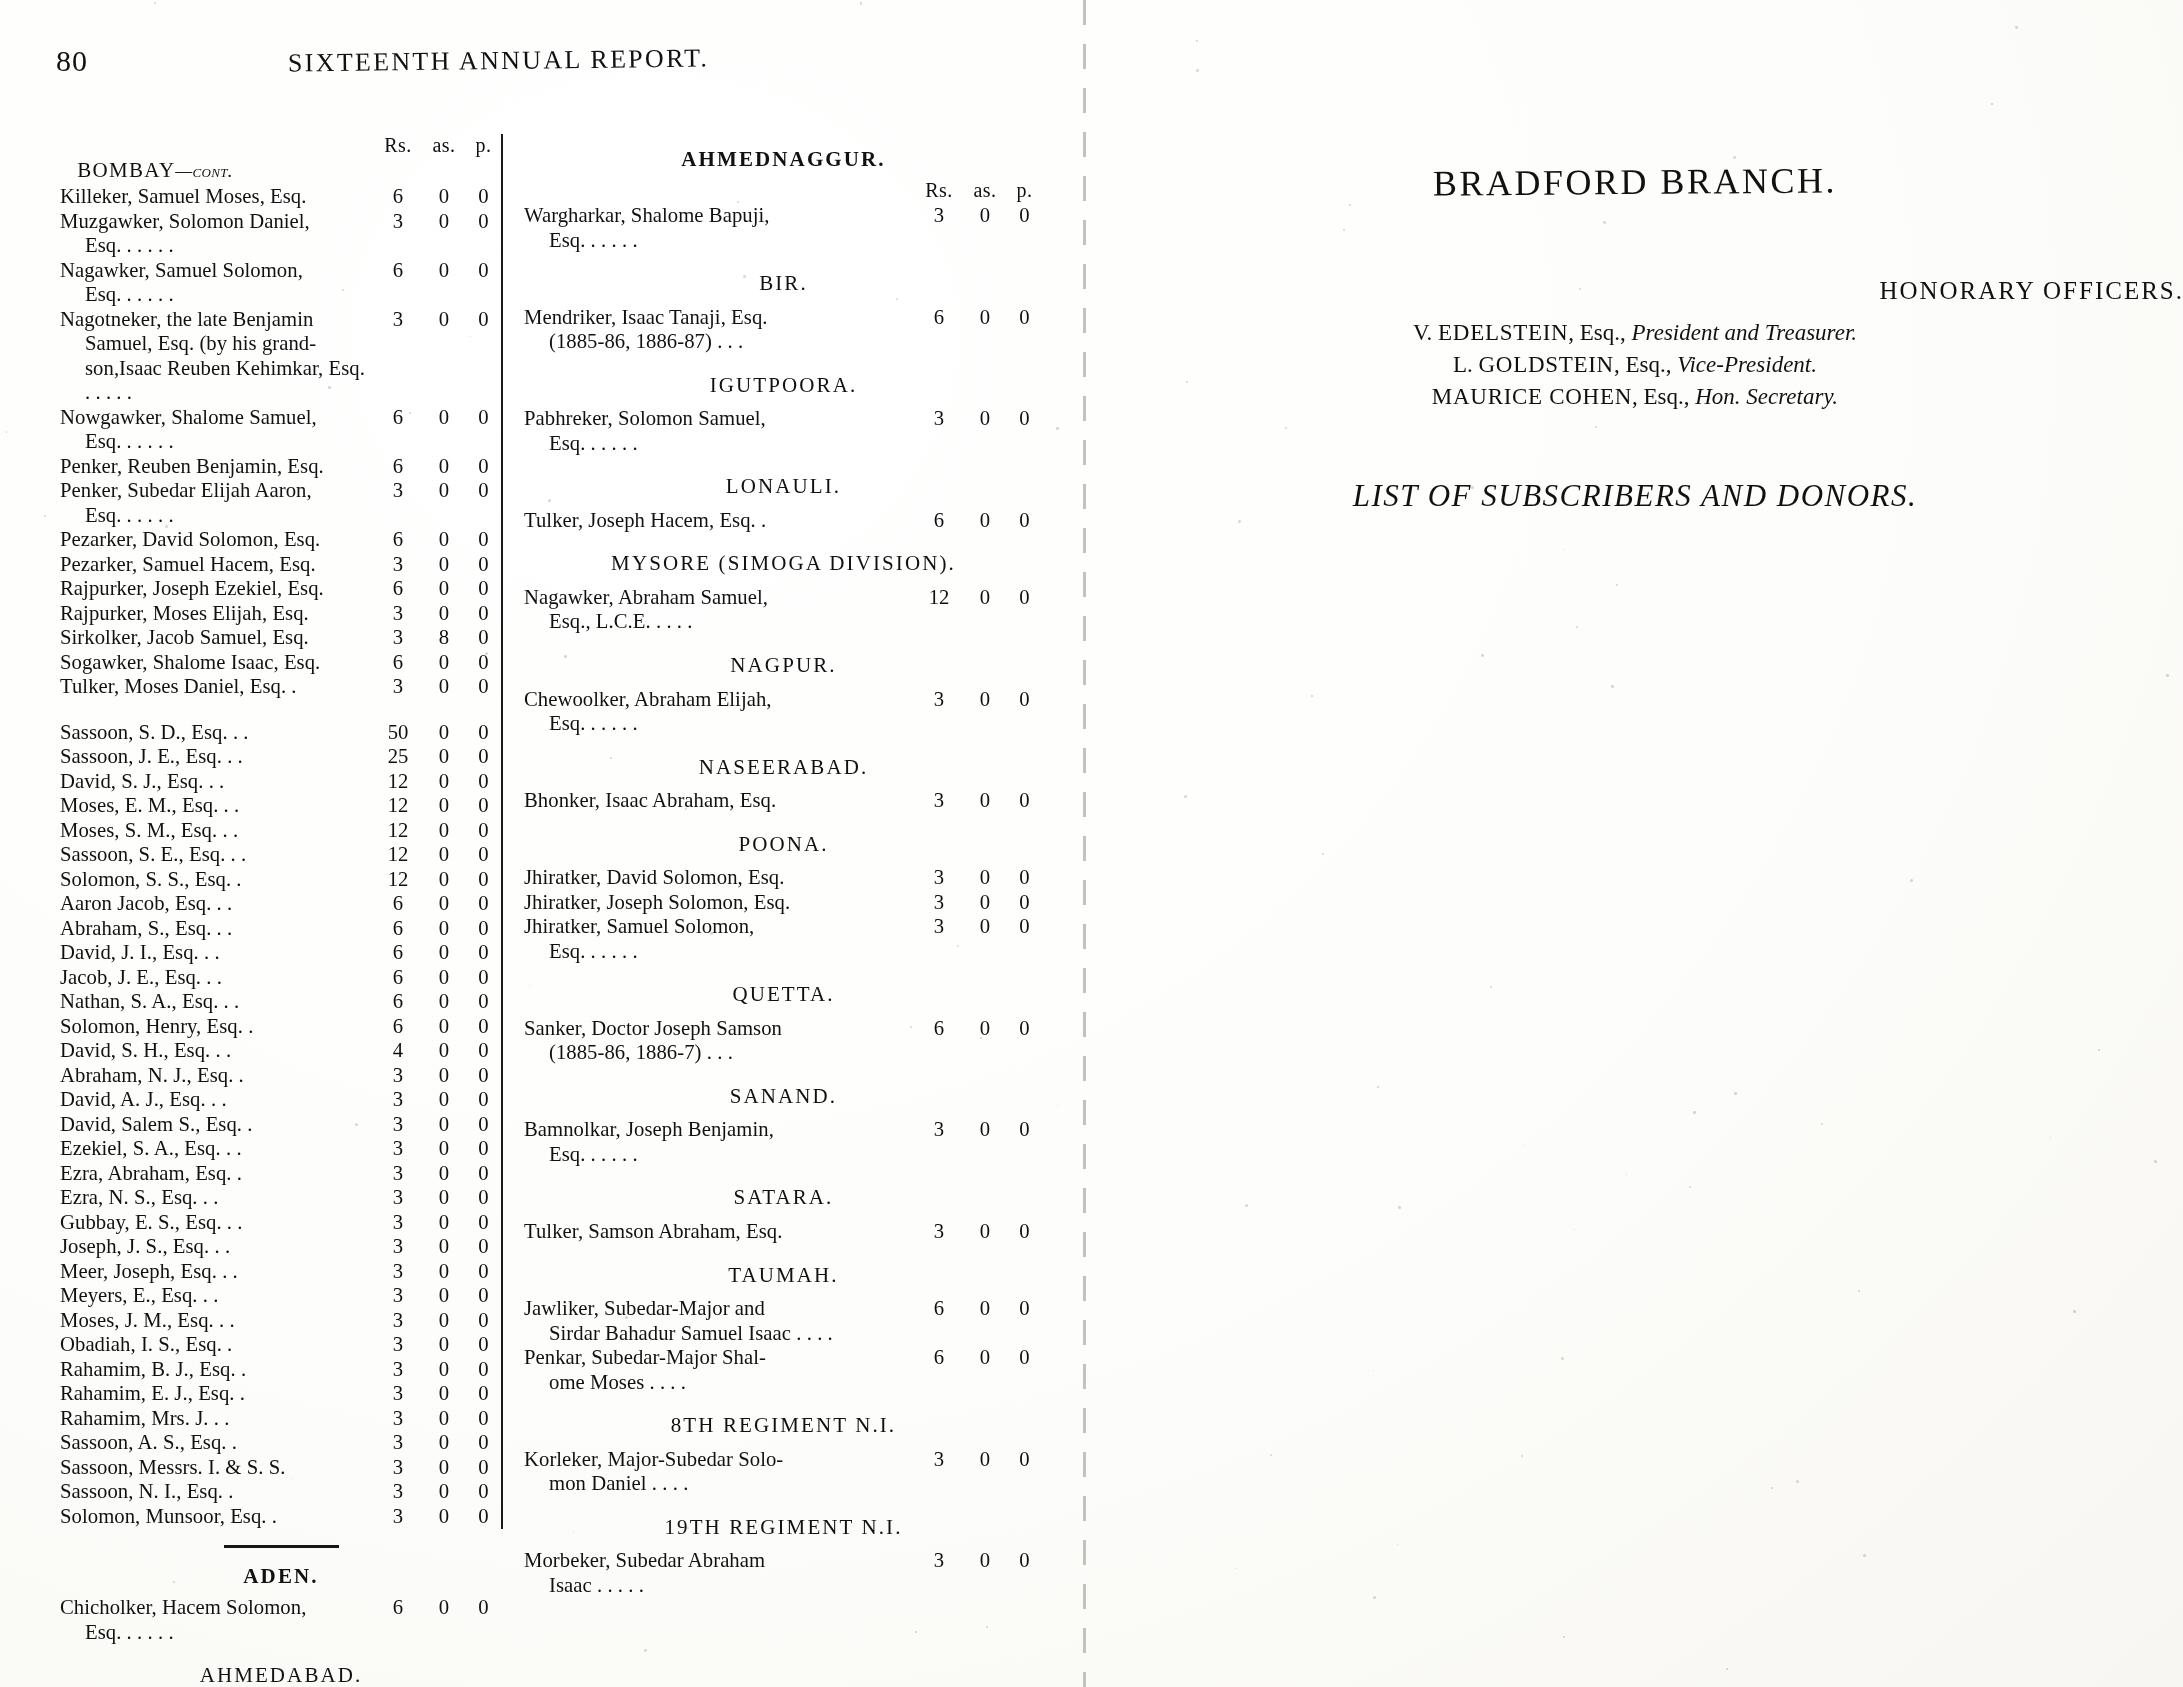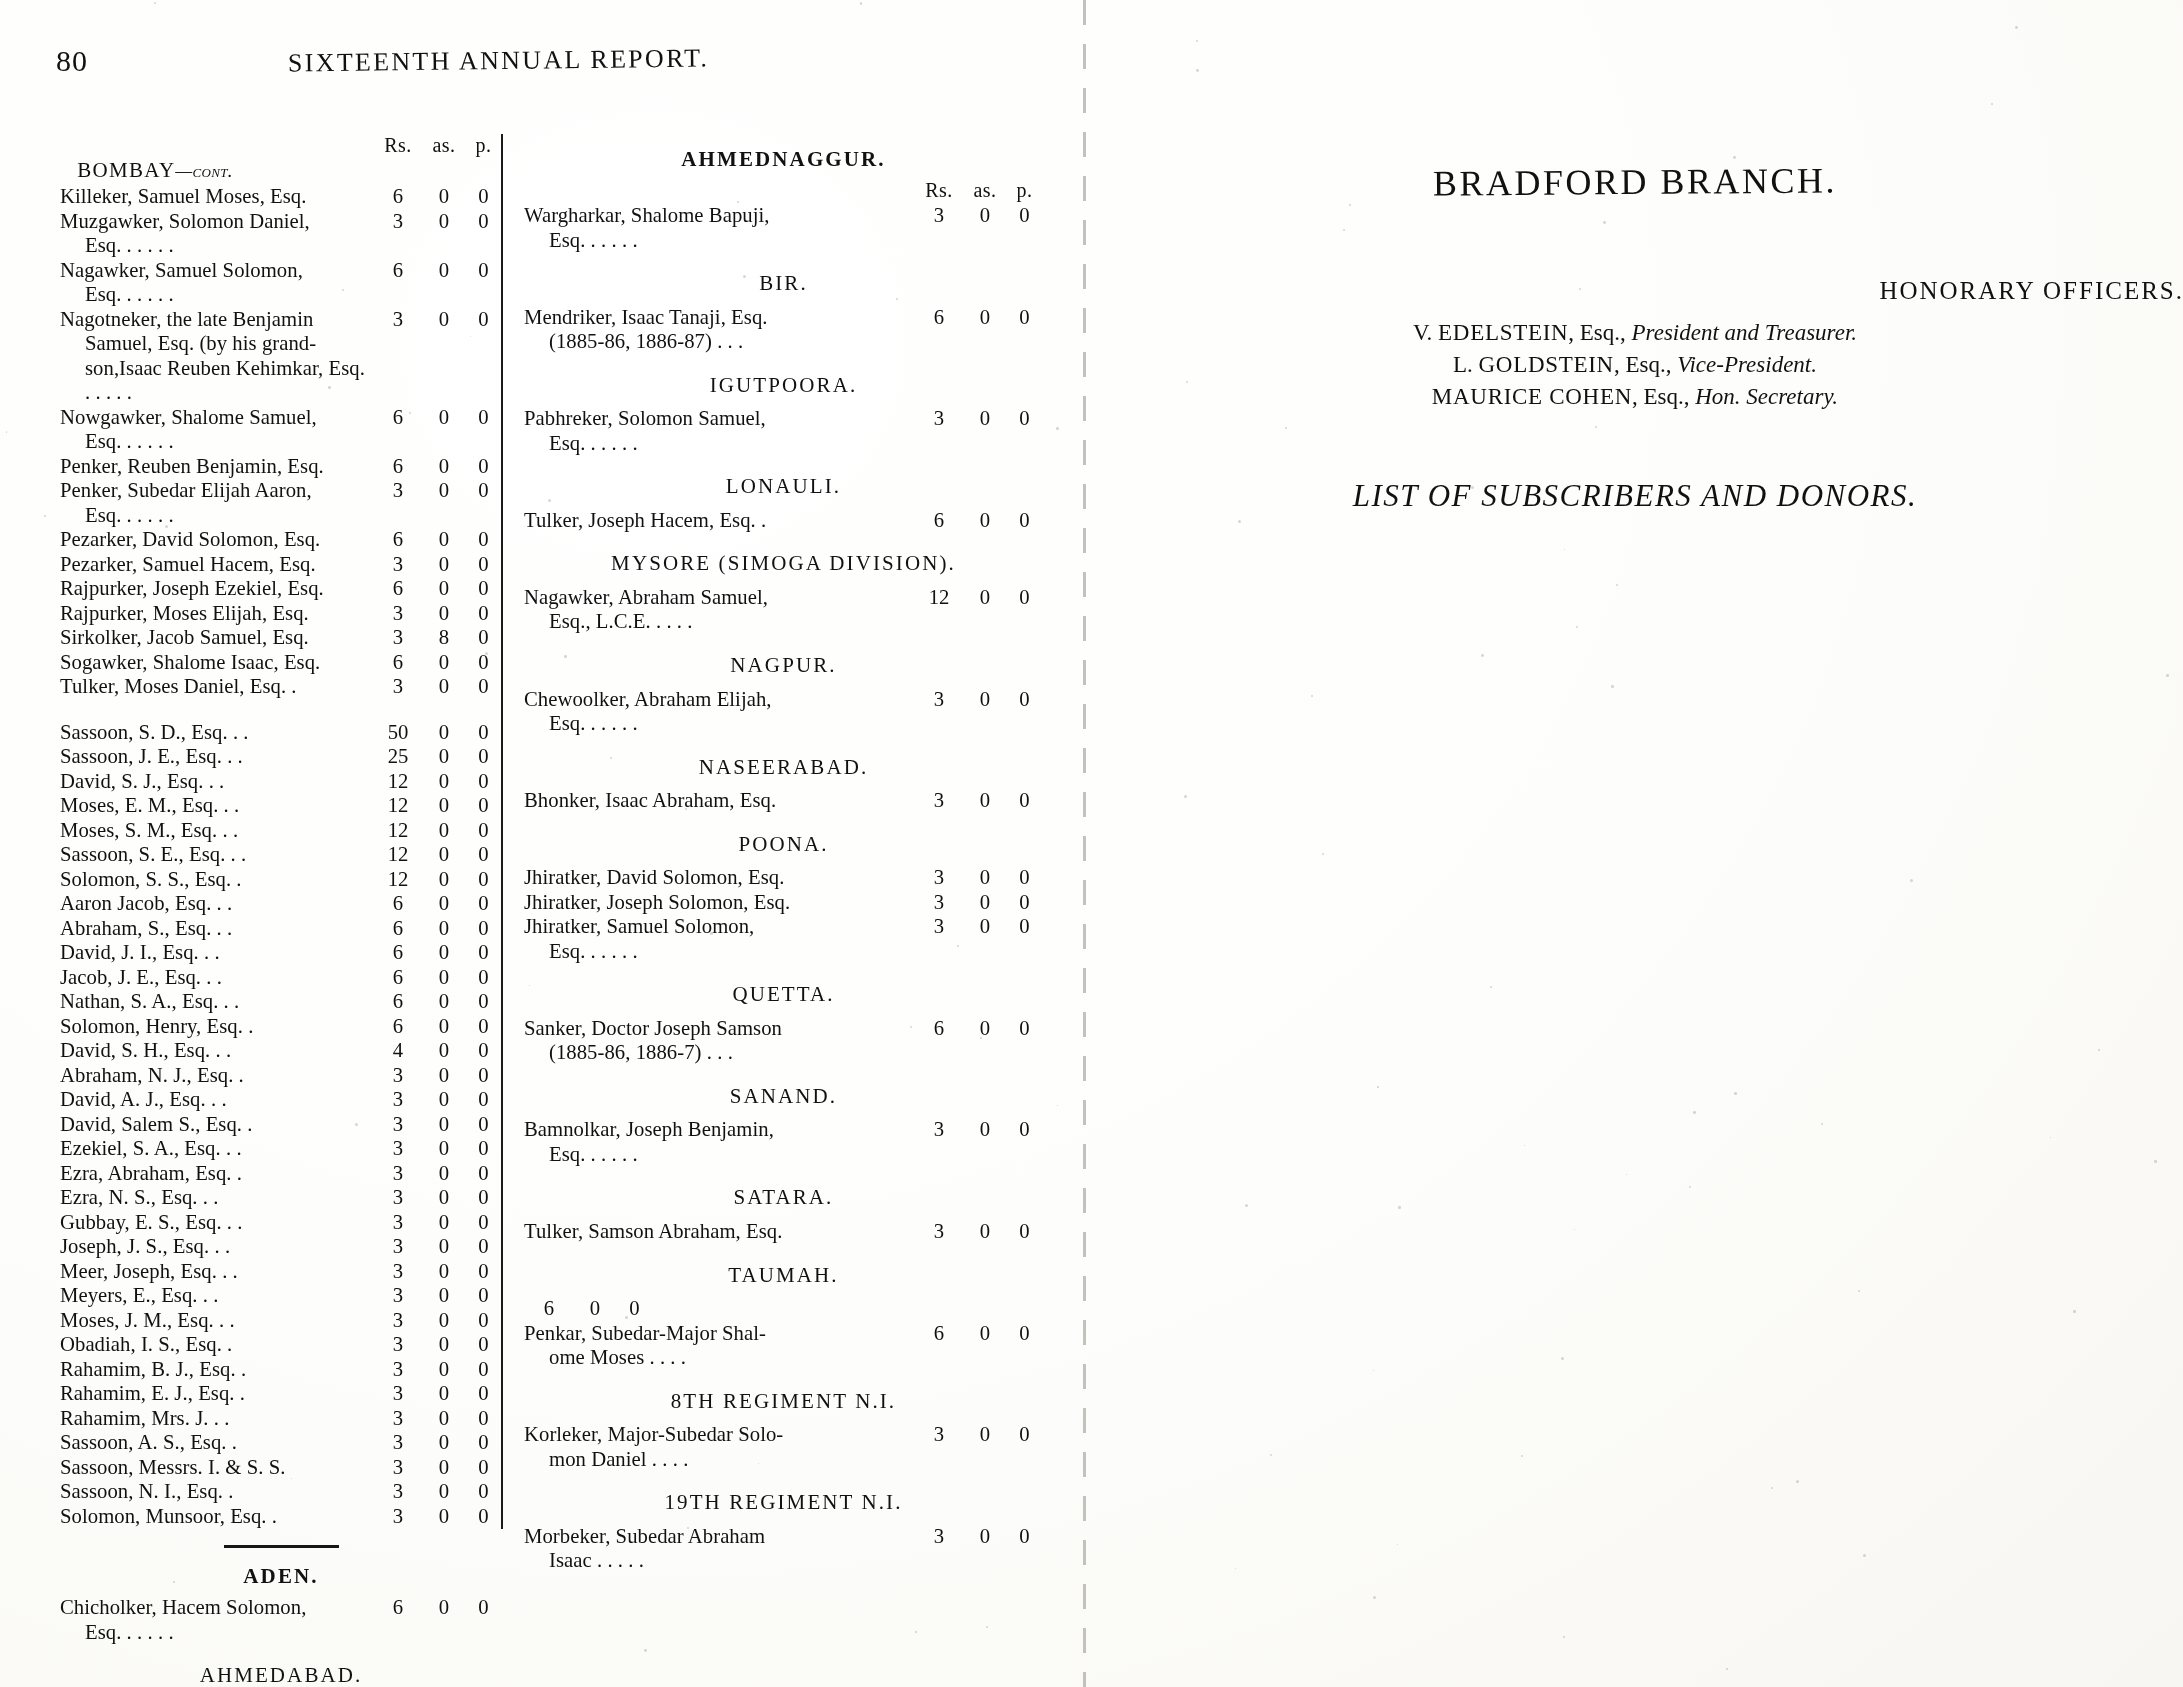--- a/index.html
+++ b/index.html
@@ -552,20 +552,21 @@
         </div>
         <div class="place">SATARA.</div>
         <div class="entry">
           <div class="nm">Tulker, Samson Abraham, Esq.</div>
           <div class="m m1">3</div>
           <div class="m m2">0</div>
           <div class="m m3">0</div>
         </div>
         <div class="place">TAUMAH.</div>
         <div class="entry multi">
+          <div class="nm">Jawliker, Subedar-Major and<span class="cont">Sirdar   Bahadur   Samuel Isaac    .     .     .     .</span></div>
           <div class="m m1">6</div>
           <div class="m m2">0</div>
           <div class="m m3">0</div>
         </div>
         <div class="entry multi">
           <div class="nm">Penkar, Subedar-Major Shal-<span class="cont">ome Moses   .     .     .     .</span></div>
           <div class="m m1">6</div>
           <div class="m m2">0</div>
           <div class="m m3">0</div>
         </div>

